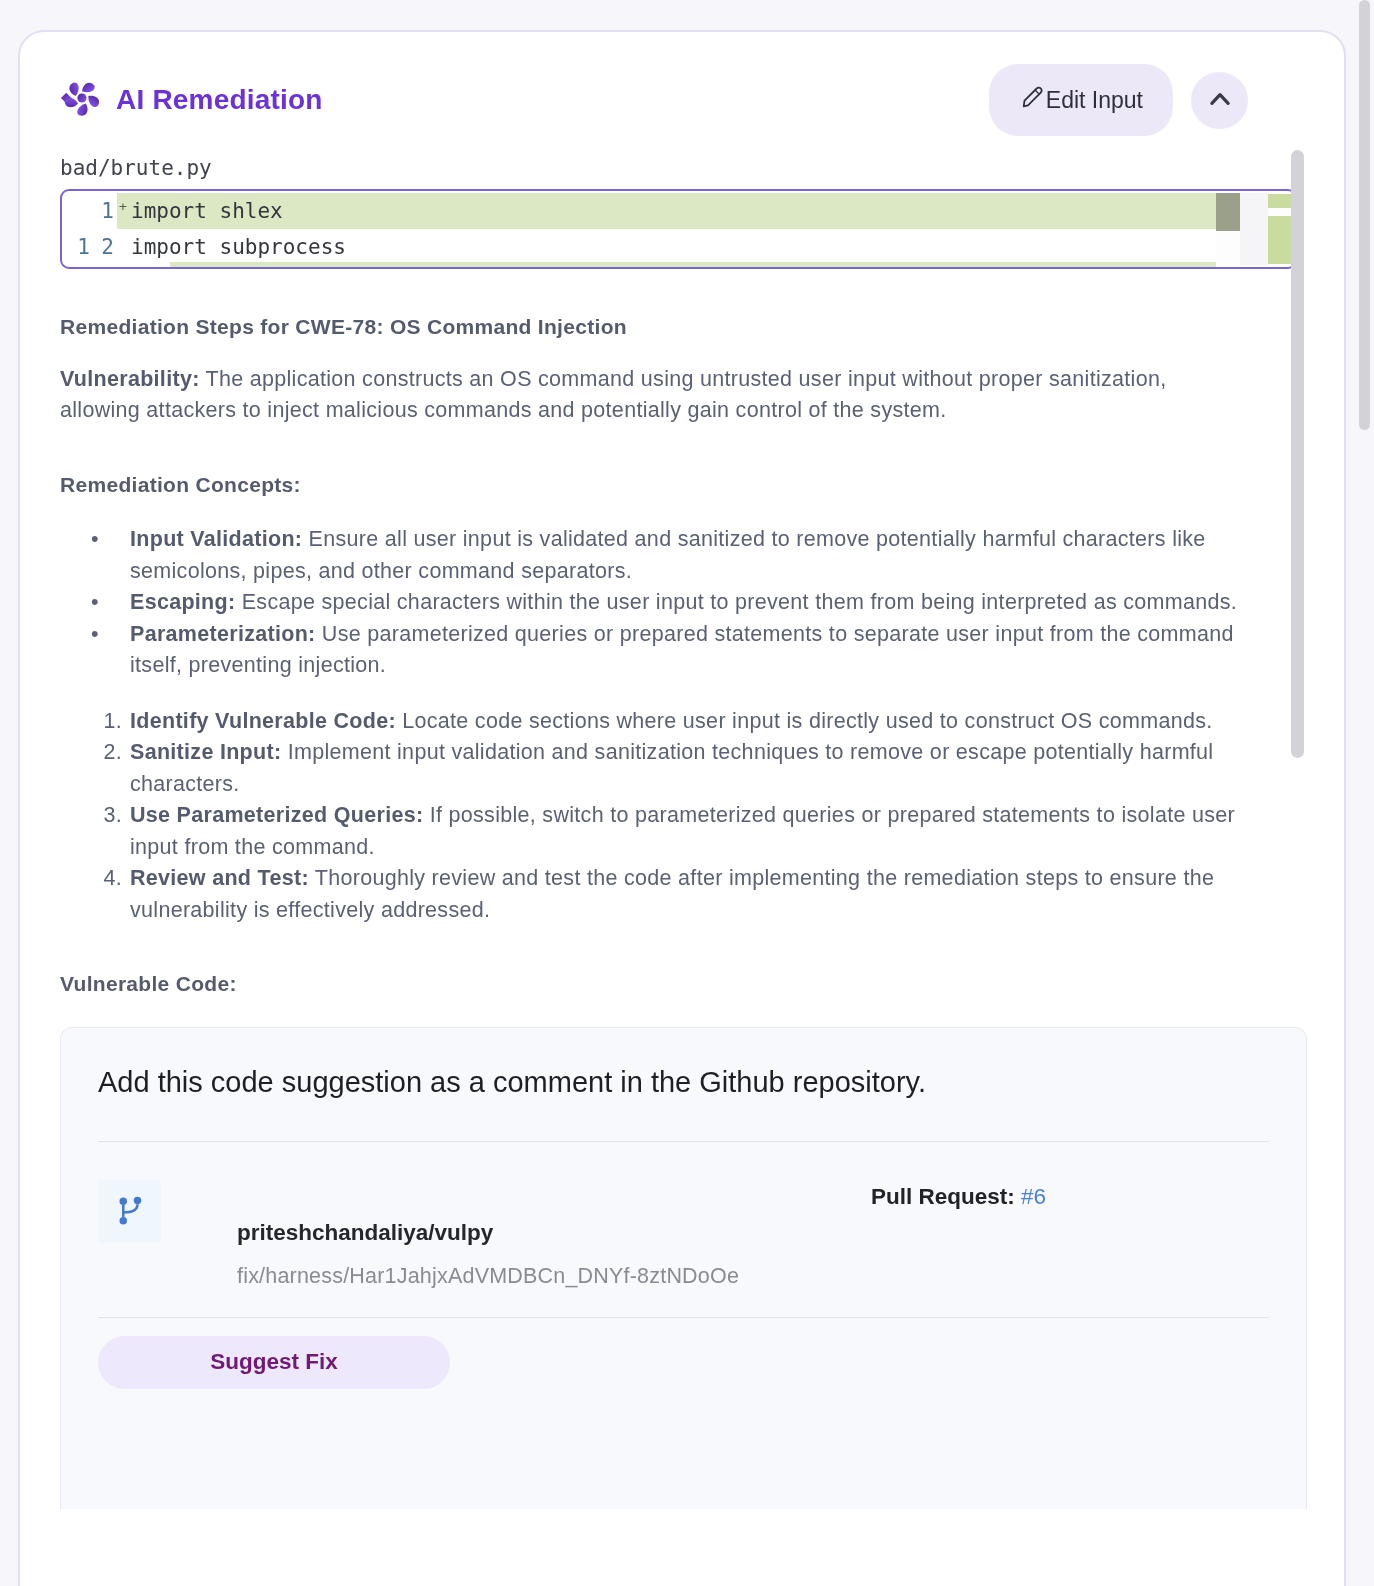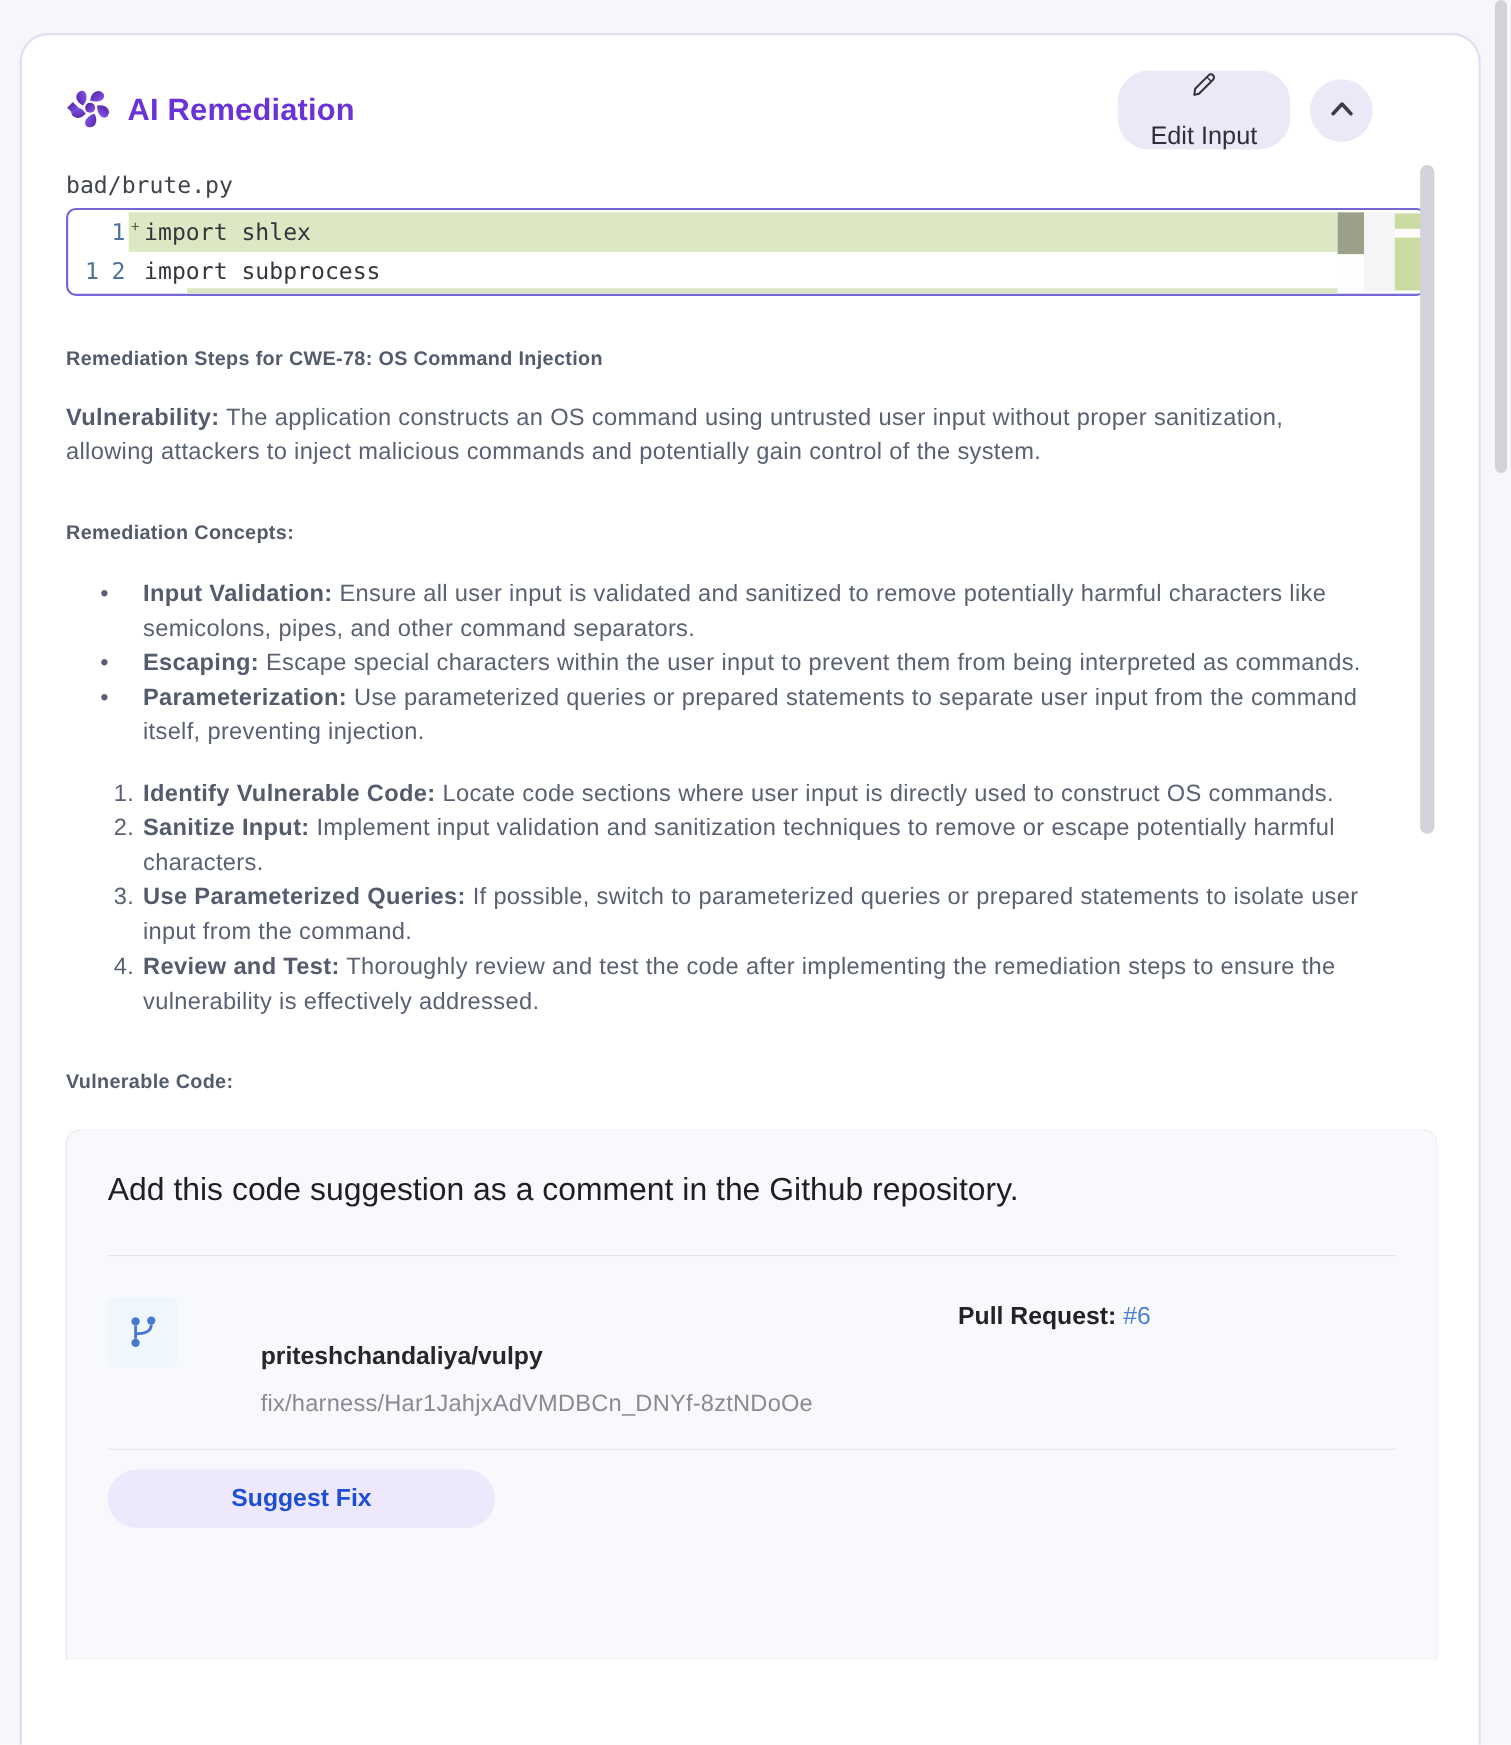--- a/index.html
+++ b/index.html
@@ -15,23 +15,23 @@
     background:#FFFFFF; border:2px solid #E3DFF2; border-radius:26px;
     padding:36px 96px 40px 40px;
     box-shadow:0 1px 3px rgba(80,70,140,0.05);
   }
   
   .panel-header { display:flex; align-items:center; justify-content:space-between; height:64px; }
   .title-wrap { display:flex; align-items:center; gap:14px; }
   .panel-title { font-size:28px; font-weight:bold; color:#6A32D8; letter-spacing:0.2px; }
   .header-actions { display:flex; align-items:center; gap:18px; }
   .pill-btn {
-    display:flex; align-items:center; gap:13px; height:72px; padding:0 30px;
+    display:flex; align-items:center; height:72px; padding:0 30px;
     background:#ECE8F8; border:none; border-radius:29px;
-    font-family:inherit; font-size:23px; color:#2E2F38; cursor:pointer;flex-direction:column;
+    font-family:inherit; font-size:23px; color:#2E2F38; cursor:pointer;
   }
   .circle-btn {
     width:57px; height:57px; border-radius:50%; background:#ECE8F8; border:none;
     display:flex; align-items:center; justify-content:center; cursor:pointer;
   }
   
   .mono { font-family:"DejaVu Sans Mono","Liberation Mono",monospace; }
   .filename { margin-top:24px; font-size:21px; color:#3F434C; }
   .diff-box {
     position:relative; margin-top:9px; height:80px; width:1237px;
@@ -46,21 +46,21 @@
   .prefix { font-size:13px; color:#55604a; width:12px; display:inline-block; margin-top:-10px; }
   .peek-line { position:absolute; left:108px; right:79px; bottom:0; height:5px; background:#DCE8C4; }
   .diff-vtrack { position:absolute; top:2px; bottom:2px; right:55px; width:24px; background:#FDFDFD; }
   .diff-vthumb { width:100%; height:38px; background:#9AA089; }
   .diff-colB { position:absolute; top:2px; bottom:2px; right:27px; width:28px; background:#F5F5F7; }
   .diff-minimap { position:absolute; top:2px; bottom:2px; right:3px; width:24px; background:#FDFDFD; }
   .diff-minimap .m1 { position:absolute; top:1px; left:0; right:0; height:14px; background:#C9DB9E; }
   .diff-minimap .m2 { position:absolute; top:23px; left:0; right:0; bottom:1px; background:#C9DB9E; }
   
   .doc { margin-top:14px; max-width:1186px; font-size:21.5px; line-height:31.5px; color:#5A6173; letter-spacing:0.3px; }
-  .doc h3 { font-size:18px; font-weight:bold; color:#545B6D; margin-top:42px; }
+  .doc h3 { font-size:21px; font-weight:bold; color:#545B6D; margin-top:42px; }
   .doc p.para { margin-top:21px; }
   .doc b { color:#545B6D; }
   .doc ul, .doc ol { list-style:none; margin-top:24px; }
   .doc li { display:flex; }
   .doc ul .marker { width:70px; flex:none; text-align:center; }
   .doc ol .marker { width:70px; flex:none; text-align:right; padding-right:8px; }
   .doc .li-body { flex:1; }
   .doc h3.tight { margin-top:44px; }
   
   .gh-card {
@@ -77,21 +77,21 @@
   }
   .repo-meta { margin-left:76px; flex:1;margin-top:36px; }
   .repo-name { font-size:22.5px; font-weight:bold; color:#26272B; margin-top:4px; }
   .repo-branch { font-size:21.5px; color:#8A8A94; margin-top:18px; letter-spacing:0.2px; }
   .pr-wrap { width:398px; flex:none; margin-top:4px; font-size:22.5px; }
   .pr-label { font-weight:bold; color:#222327; }
   .pr-link { color:#4B7FD6; text-decoration:none; cursor:pointer; }
   .row2-divider { margin-top:28px; }
   .suggest-btn {
     display:block; margin-top:18px; width:352px; height:53px; border:none; border-radius:27px;
-    background:#EDE8FB; color:#1d4ed8; font-family:inherit; font-size:22.5px; font-weight:bold;
+    background:#EDE8FB; color:#701a75; font-family:inherit; font-size:22.5px; font-weight:bold;
     cursor:pointer;
   }
   
   .inner-scrollbar {
     position:absolute; left:1291px; top:150px; width:13px; height:608px;
     background:#D3D2D9; border-radius:7px;
   }
   .outer-scrollbar {
     position:absolute; right:4px; top:0; width:11px; height:430px;
     background:#D2D2D8; border-radius:6px;

